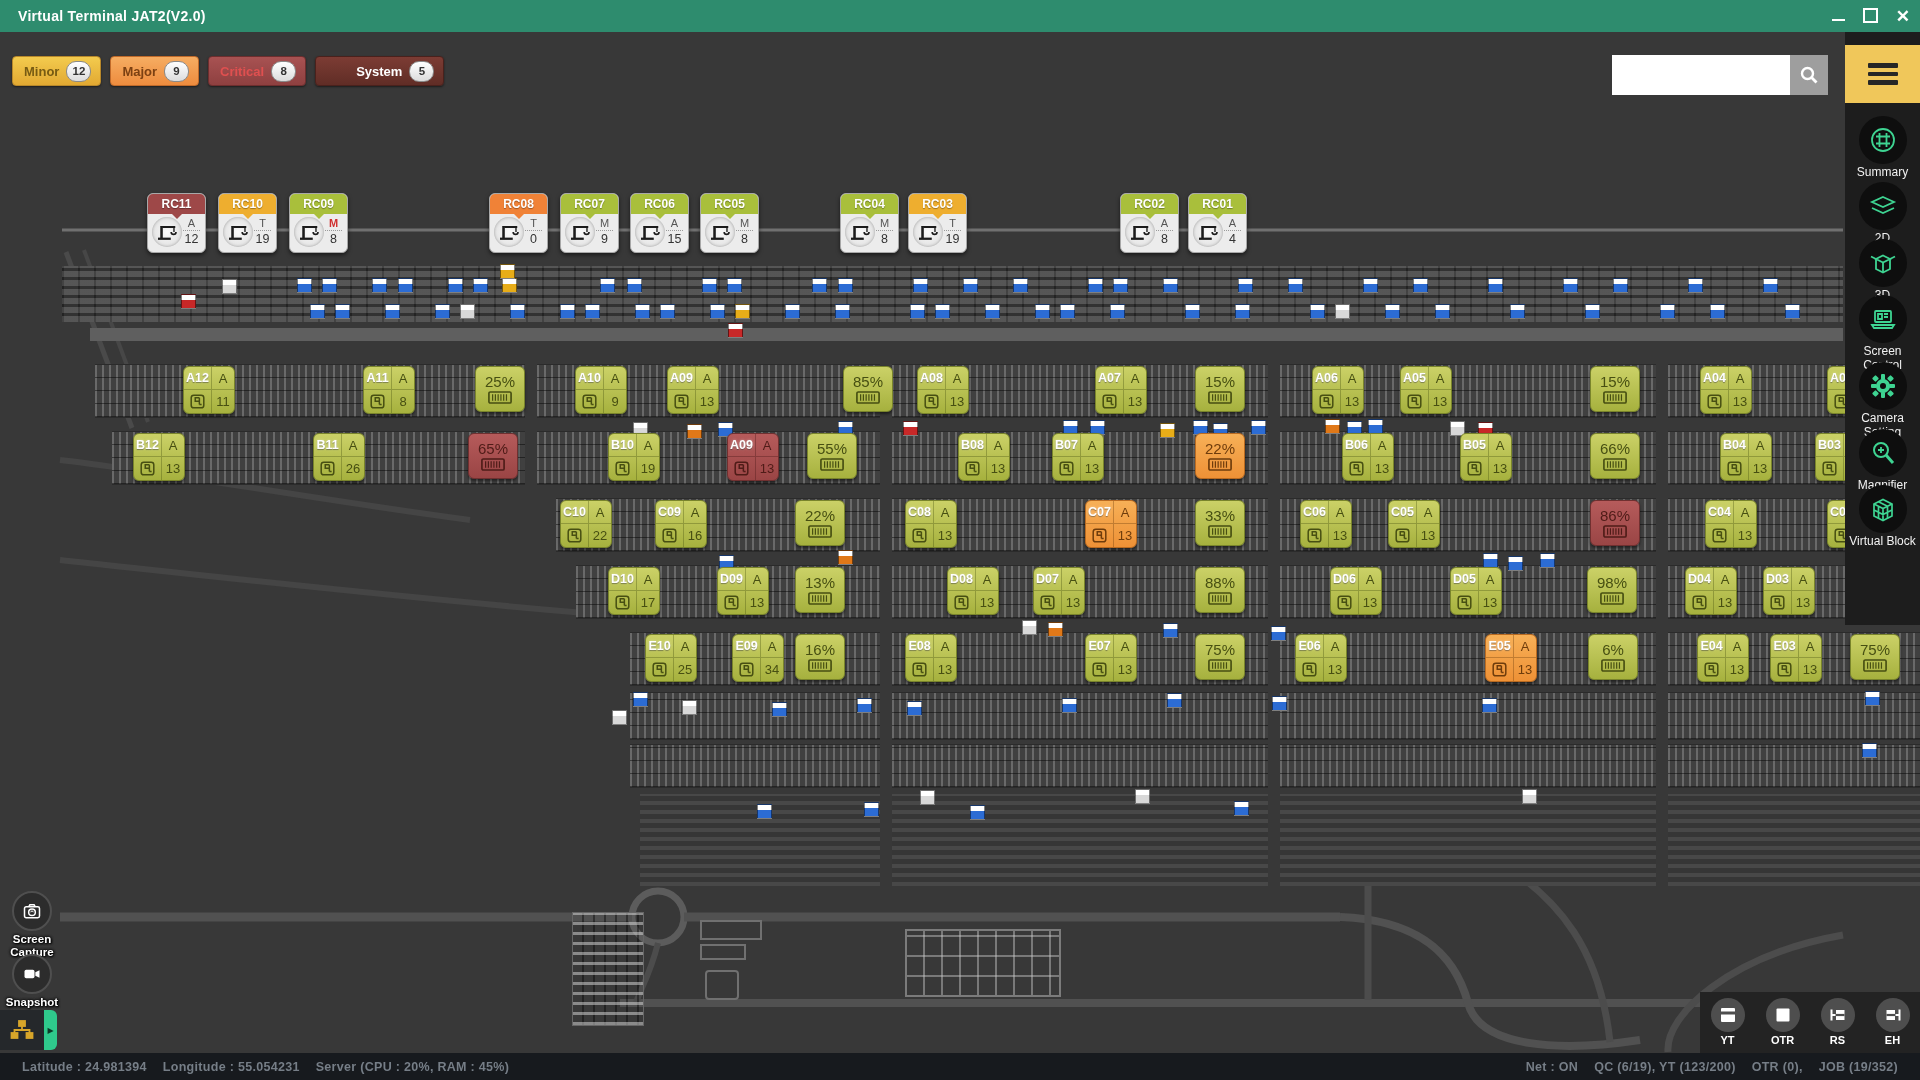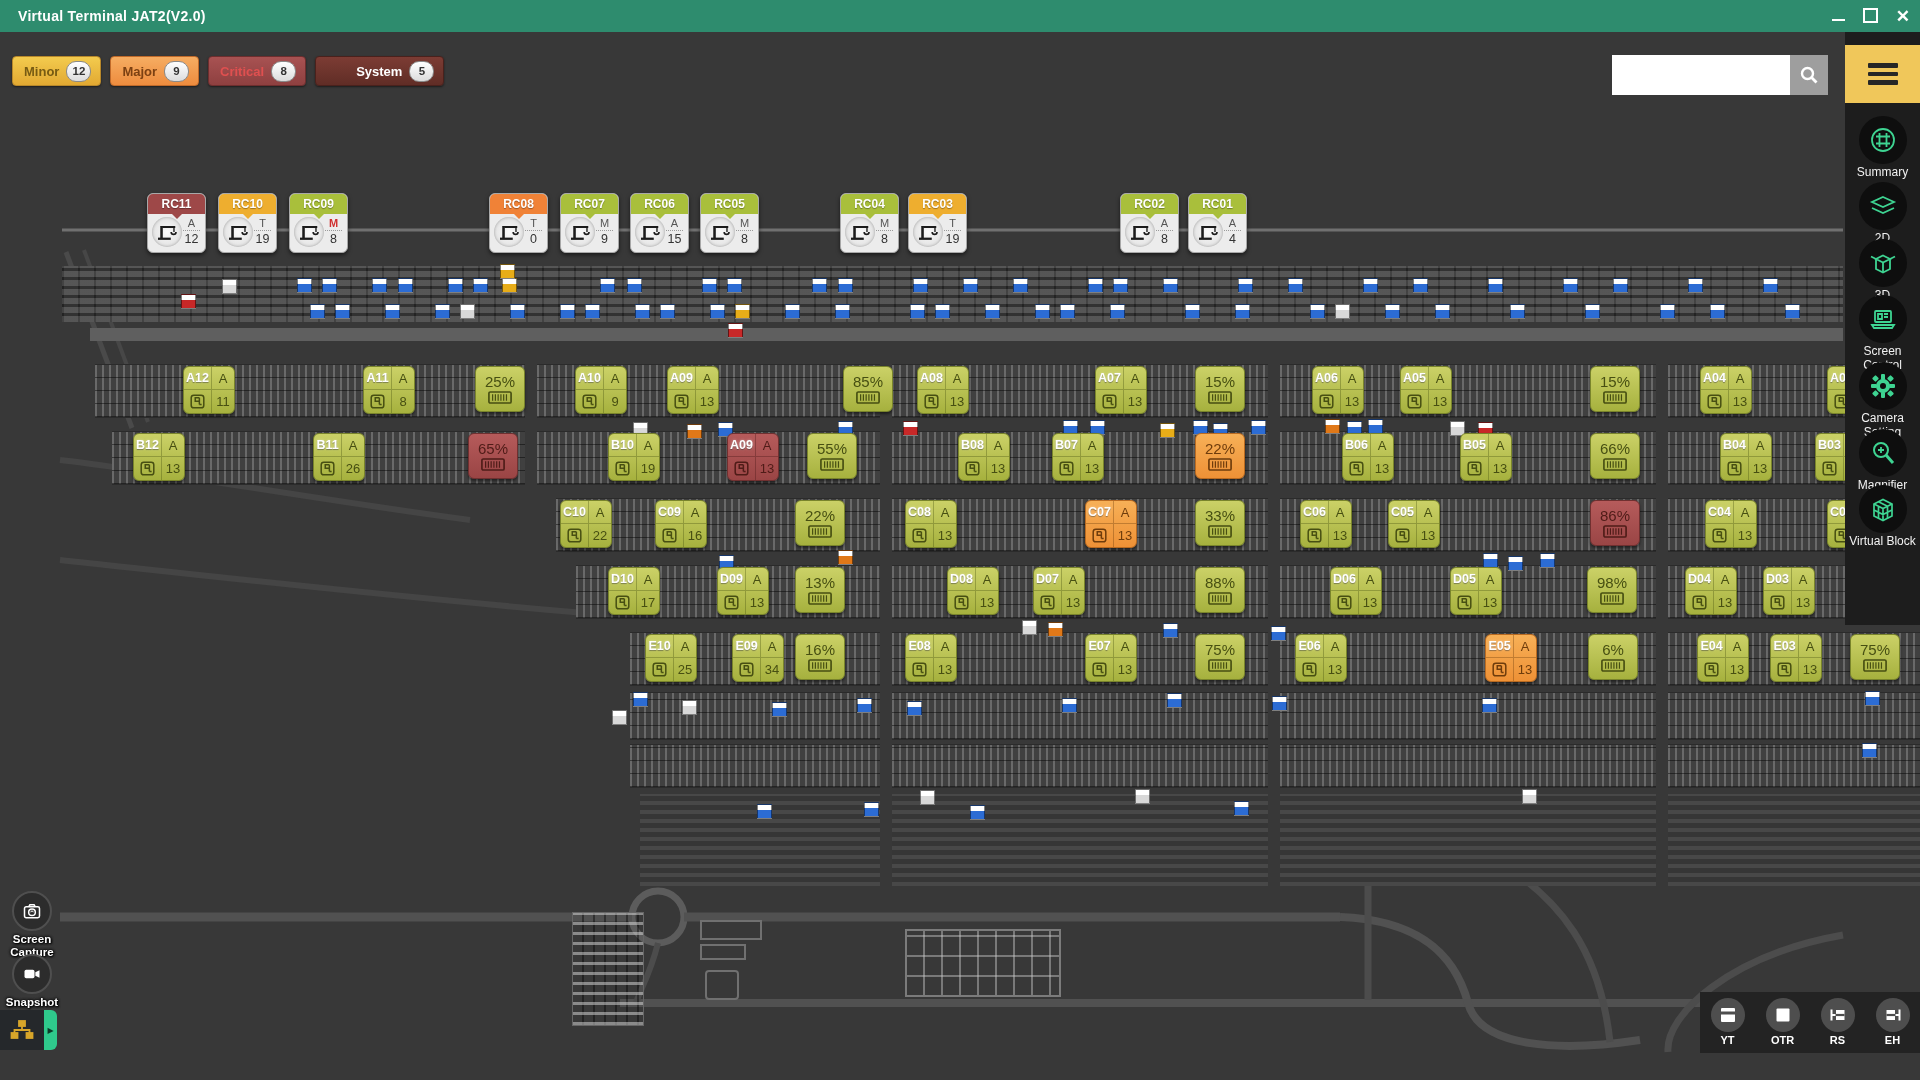--- a/index.html
+++ b/index.html
@@ -1339,13 +1339,26 @@
           <svg width="20" height="20" viewBox="0 0 20 20" fill="none" stroke="#fff" stroke-width="2">
             <rect x="3.5" y="5" width="8.5" height="10" fill="#fff" stroke="none"></rect>
             <path d="M3.5 10h8.5" stroke="#4e4e4e" stroke-width="2.2"></path>
             <path d="M16.5 4.5v11M12.5 10h4"></path>
           </svg>
         </div>
       <div class="lbl">EH</div>
     </div>
   </div>
 
+  <div class="statusbar">
+    <div class="grp">
+        <span>Latitude : 24.981394</span>
+        <span>Longitude : 55.054231</span>
+        <span>Server (CPU : 20%, RAM : 45%)</span>
+      </div>
+    <div class="grp">
+        <span>Net : ON</span>
+        <span>QC (6/19), YT (123/200)</span>
+        <span>OTR (0),</span>
+        <span>JOB (19/352)</span>
+      </div>
+  </div>
 </div>
 
 </body></html>

